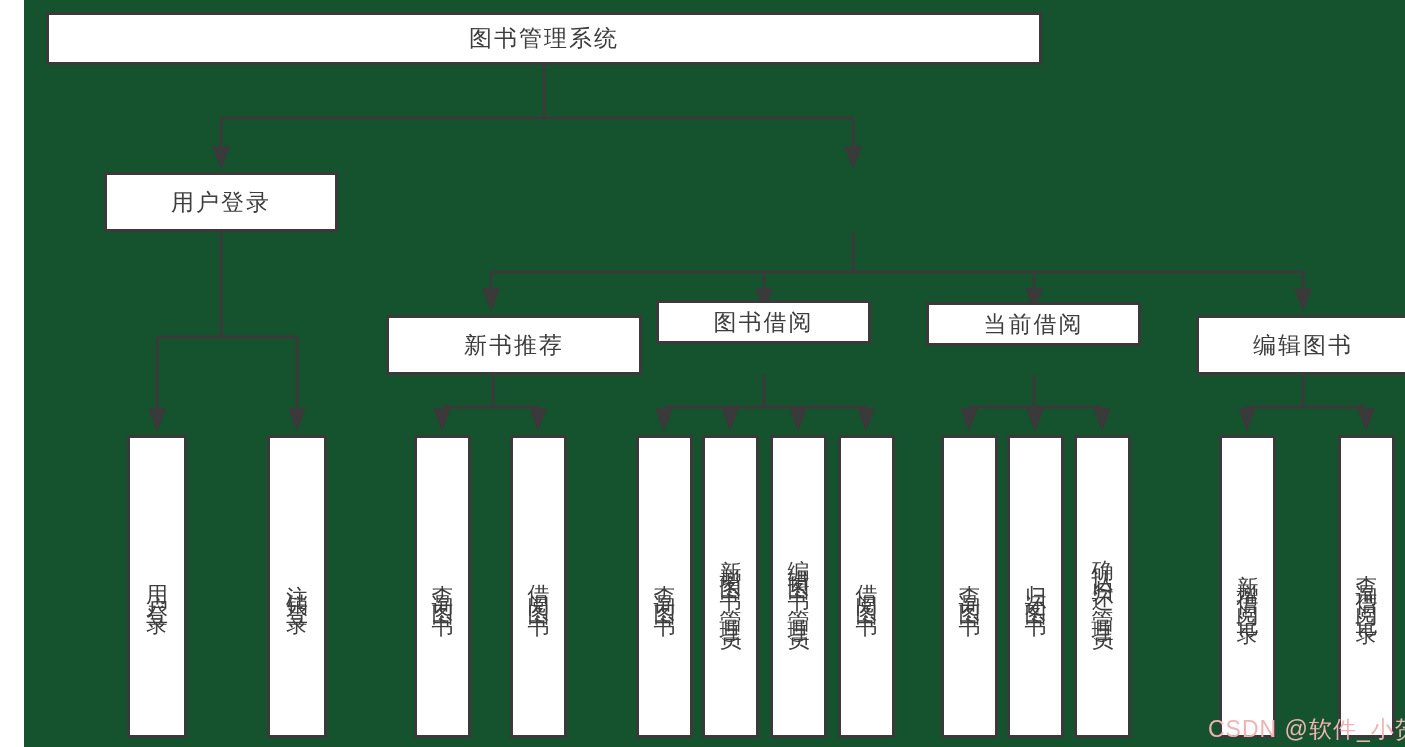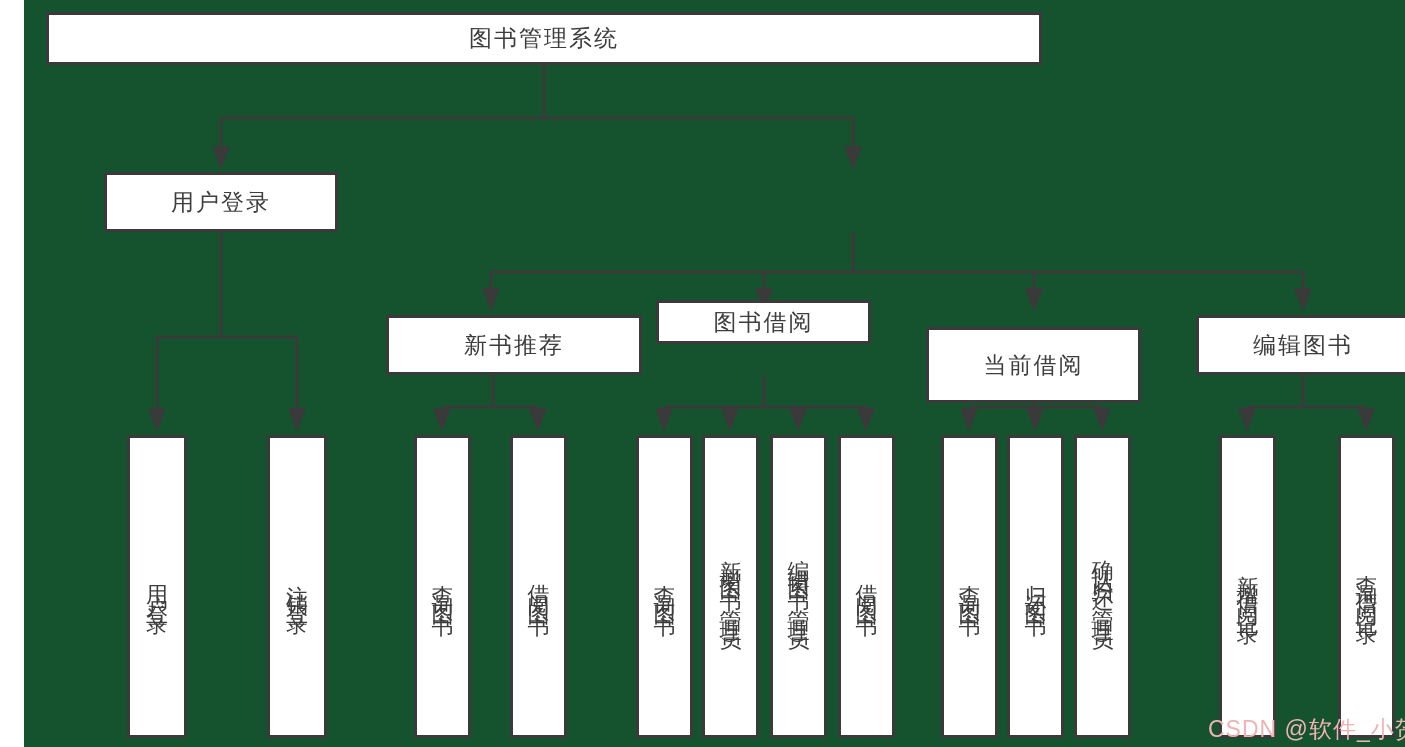--- a/index.html
+++ b/index.html
@@ -127,21 +127,21 @@
   <div class="box hbox" style="left:80px; top:172px; width:234px; height:60px;">
     <span>用户登录</span>
   </div>
 
   <div class="box hbox" style="left:362px; top:315px; width:256px; height:60px;">
     <span>新书推荐</span>
   </div>
   <div class="box hbox" style="left:632px; top:300px; width:215px; height:44px;">
     <span>图书借阅</span>
   </div>
-  <div class="box hbox" style="left:902px; top:327px; width:215px; height:76px;text-align:center;">
+  <div class="box hbox" style="left:902px; top:302px; width:215px; height:44px;text-align:center;">
     <span>当前借阅</span>
   </div>
   <div class="box hbox" style="left:1172px; top:315px; width:214px; height:60px;">
     <span>编辑图书</span>
   </div>
 
   <div class="box vbox" style="left:103px; top:435px; width:60px; height:303px;">
     <span>用户登录</span>
   </div>
   <div class="box vbox" style="left:243px; top:435px; width:60px; height:303px;">

